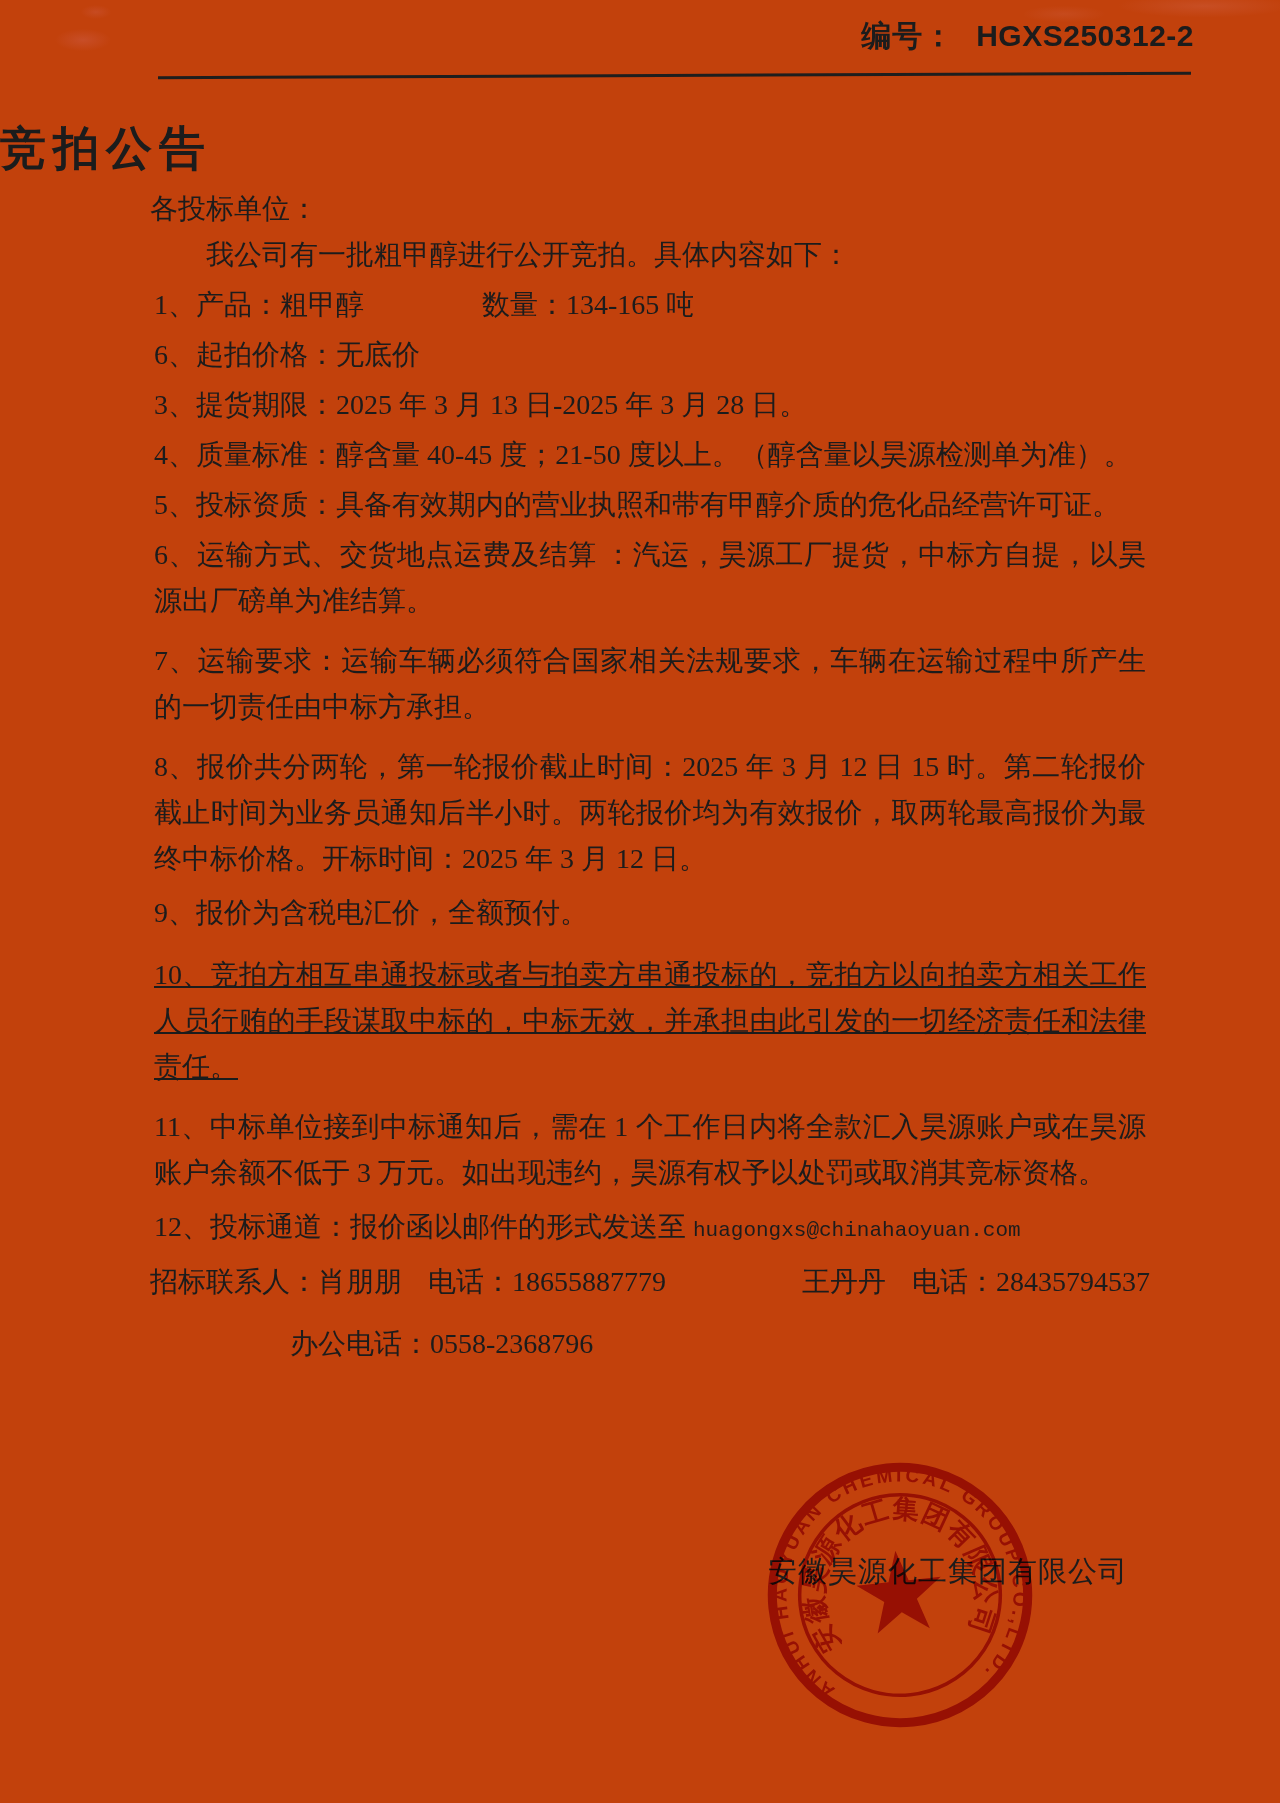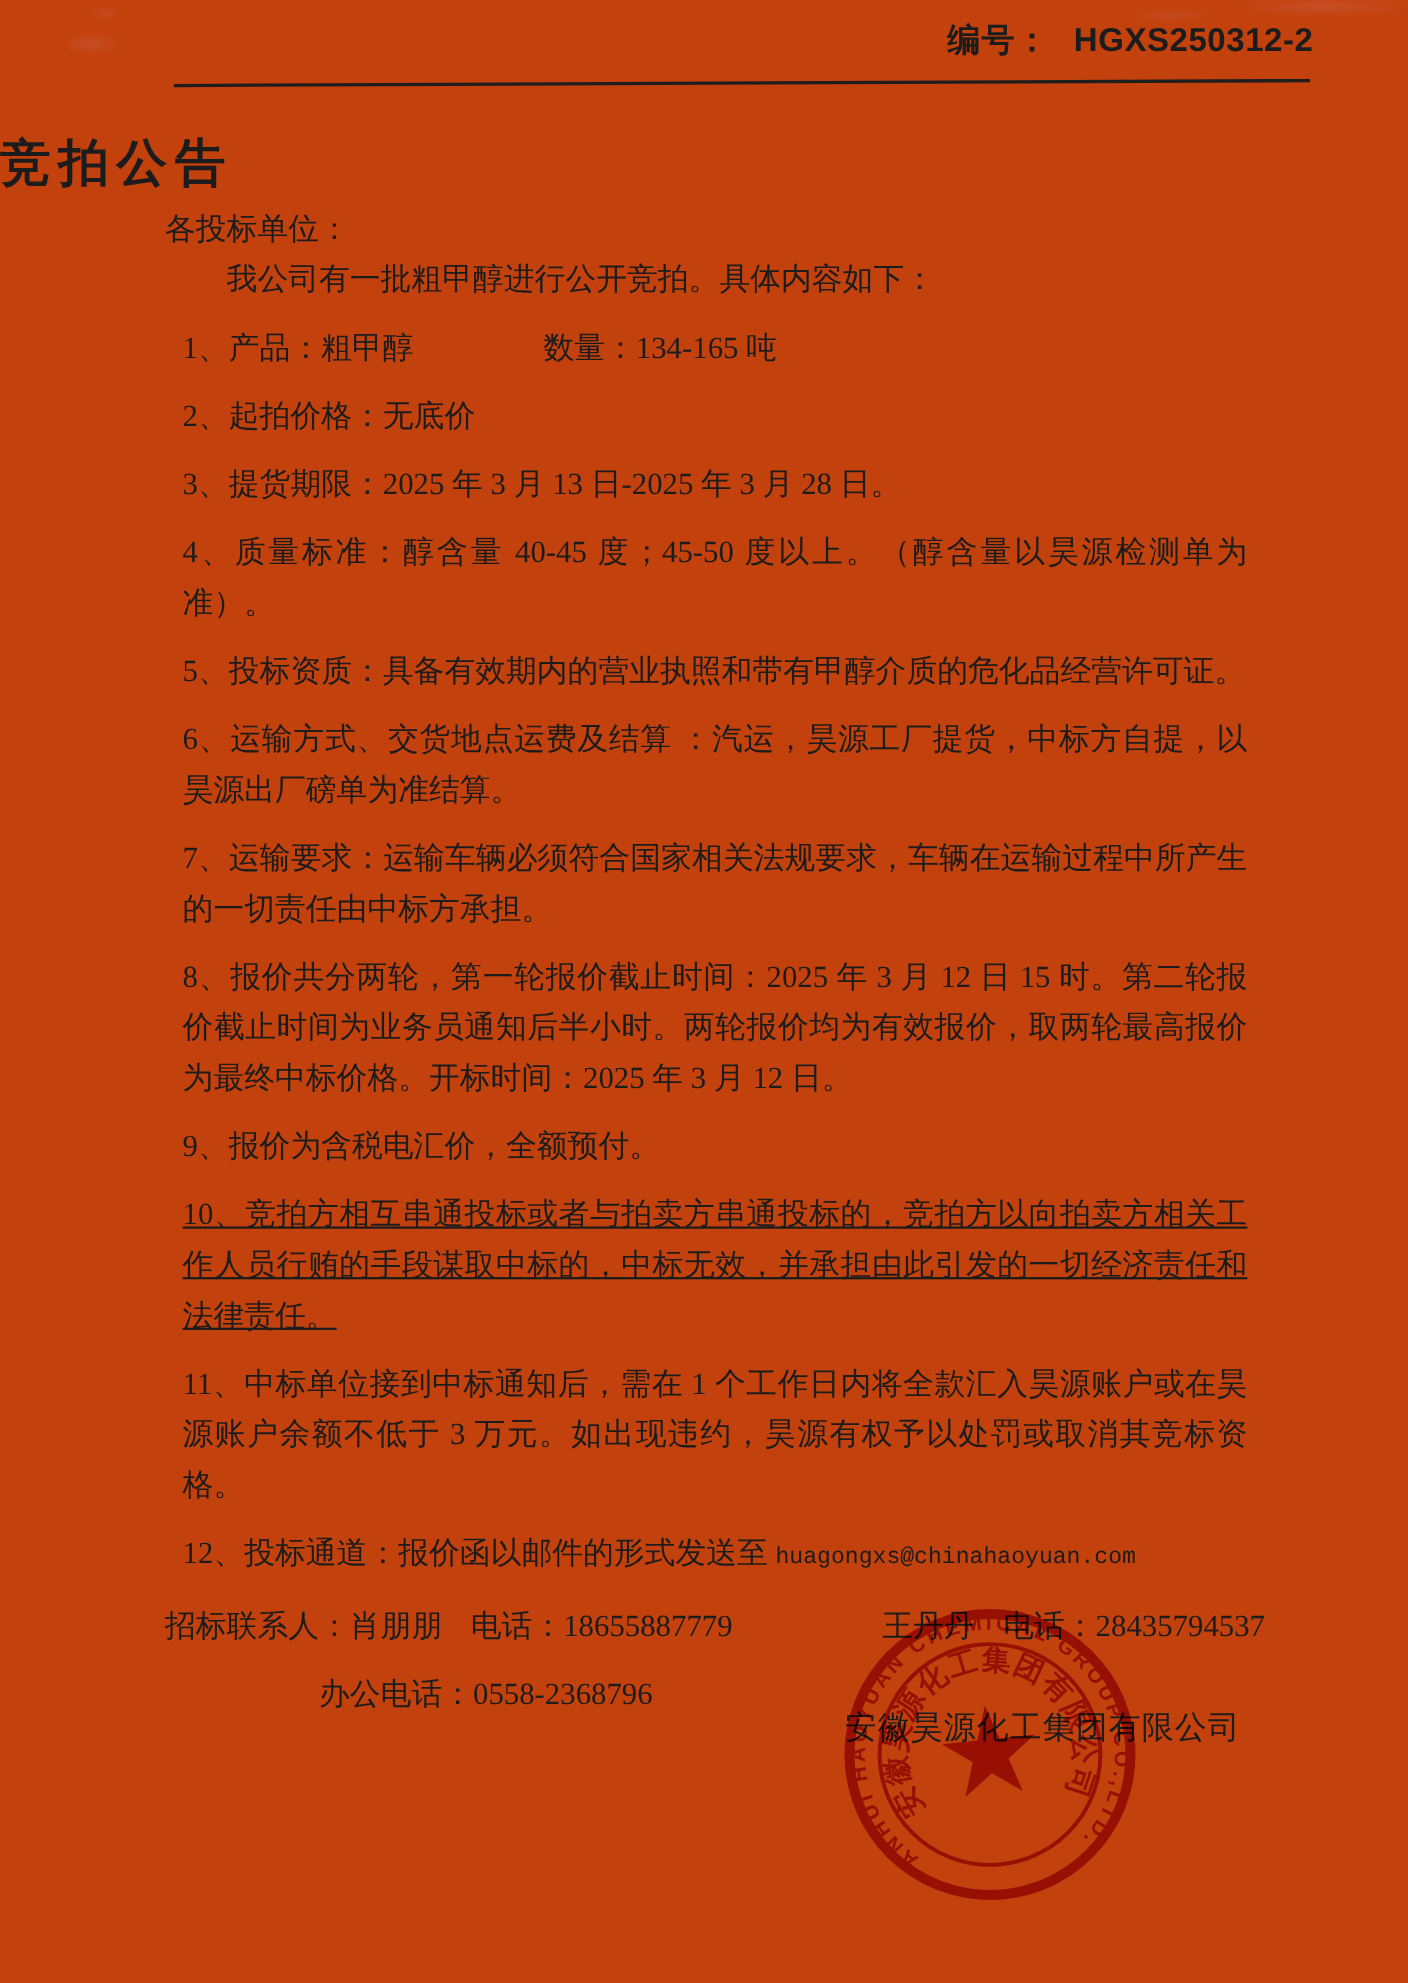--- a/index.html
+++ b/index.html
@@ -52,21 +52,21 @@
     font-size:46px;font-weight:bold;letter-spacing:7px;
   }
 
   
   .column{
     position:absolute;top:186px;left:150px;width:1000px;
     font-size:28px;line-height:46px;
     text-align:justify;text-align-last:left;
   }
   .intro{text-indent:2em;}
-  .item{margin:16px;}
+  .item{margin:4px;}
   .item .gap{display:inline-block;width:118px;}
   .item.sp7 ,.item.sp8 ,.item.sp11{margin-top:14px;}
   .item.sp9 ,.item.sp12{margin-top:8px;}
   .item.sp10{margin-top:16px;text-decoration:underline;}
   .email{
     font-family:"Liberation Mono","DejaVu Sans Mono",monospace;
     font-size:21px;letter-spacing:0;
   }
 
   .contacts{
@@ -116,23 +116,23 @@
   </div>
   <div class="head-rule"></div>
 
   <div class="doc-title">竞拍公告</div>
 
   <div class="column">
     <div class="salutation">各投标单位：</div>
     <div class="intro">我公司有一批粗甲醇进行公开竞拍。具体内容如下：</div>
 
     <div class="item"><span>1、产品：粗甲醇</span><span class="gap"></span><span>数量：134-165 吨</span></div>
-    <div class="item">2、起拍价格：无底价</div>
+    <div class="item">6、起拍价格：无底价</div>
     <div class="item">3、提货期限：2025 年 3 月 13 日-2025 年 3 月 28 日。</div>
-    <div class="item">4、质量标准：醇含量 40-45 度；45-50 度以上。（醇含量以昊源检测单为准）。</div>
+    <div class="item">4、质量标准：醇含量 40-45 度；21-50 度以上。（醇含量以昊源检测单为准）。</div>
     <div class="item">5、投标资质：具备有效期内的营业执照和带有甲醇介质的危化品经营许可证。</div>
     <div class="item sp6">6、运输方式、交货地点运费及结算 ：汽运，昊源工厂提货，中标方自提，以昊源出厂磅单为准结算。</div>
     <div class="item sp7">7、运输要求：运输车辆必须符合国家相关法规要求，车辆在运输过程中所产生的一切责任由中标方承担。</div>
     <div class="item sp8">8、报价共分两轮，第一轮报价截止时间：2025 年 3 月 12 日 15 时。第二轮报价截止时间为业务员通知后半小时。两轮报价均为有效报价，取两轮最高报价为最终中标价格。开标时间：2025 年 3 月 12 日。</div>
     <div class="item sp9">9、报价为含税电汇价，全额预付。</div>
     <div class="item sp10">10、竞拍方相互串通投标或者与拍卖方串通投标的，竞拍方以向拍卖方相关工作人员行贿的手段谋取中标的，中标无效，并承担由此引发的一切经济责任和法律责任。</div>
     <div class="item sp11">11、中标单位接到中标通知后，需在 1 个工作日内将全款汇入昊源账户或在昊源账户余额不低于 3 万元。如出现违约，昊源有权予以处罚或取消其竞标资格。</div>
     <div class="item sp12"><span>12、投标通道：报价函以邮件的形式发送至 </span><span class="email">huagongxs@chinahaoyuan.com</span></div>
 
     <div class="contacts">

